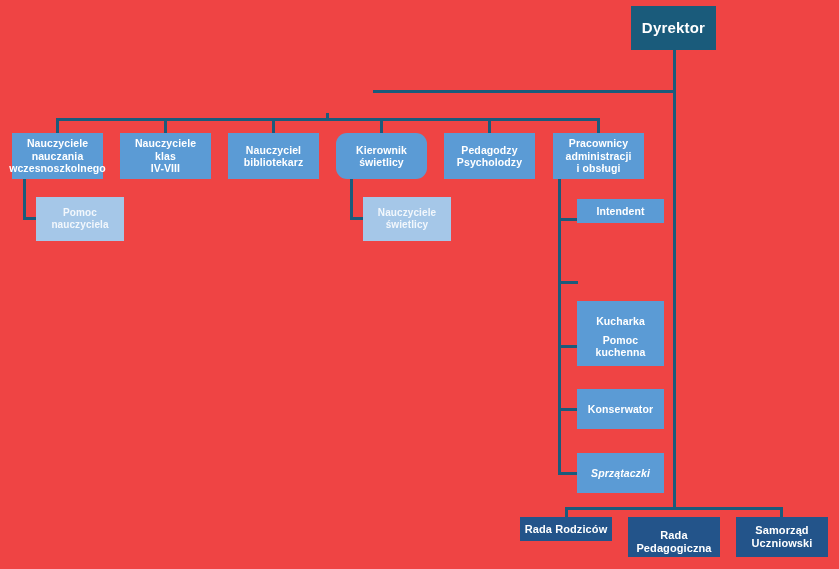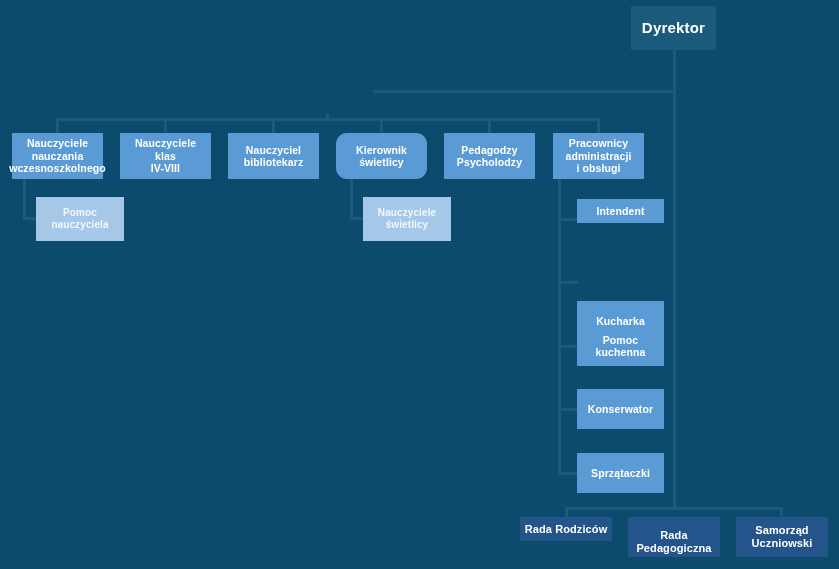--- a/index.html
+++ b/index.html
@@ -4,21 +4,21 @@
 <style>
   html, body {
     margin: 0;
     padding: 0;
     background: #ffffff;
   }
   #chart-root {
     position: relative;
     width: 839px;
     height: 569px;
-    background: #0c4a6e;
+    background: #ef4444;
     font-family: "Liberation Sans", sans-serif;
     overflow: hidden;
   }
   .node {
     position: absolute;
     display: flex;
     align-items: center;
     justify-content: center;
     text-align: center;
     color: #ffffff;
@@ -151,21 +151,21 @@
   <div class="node lvl-mid" style="left:577px; top:262px; width:87px; height:40px;margin-top:39px;">
     <span>Kucharka</span>
   </div>
   <div class="node lvl-mid" style="left:577px; top:326px; width:87px; height:40px;">
     <span>Pomoc
 kuchenna</span>
   </div>
   <div class="node lvl-mid" style="left:577px; top:389px; width:87px; height:40px;">
     <span>Konserwator</span>
   </div>
-  <div class="node lvl-mid" style="left:577px; top:453px; width:87px; height:40px;">
+  <div class="node lvl-mid" style="left:577px; top:453px; width:87px; height:40px;font-style:italic;">
     <span>Sprzątaczki</span>
   </div>
 
   <div class="node lvl-navy" style="left:520px; top:517px; width:92px; height:24px;">
     <span>Rada Rodziców</span>
   </div>
   <div class="node lvl-navy" style="left:628px; top:517px; width:92px; height:40px;align-items:flex-end;">
     <span>Rada
 Pedagogiczna</span>
   </div>

